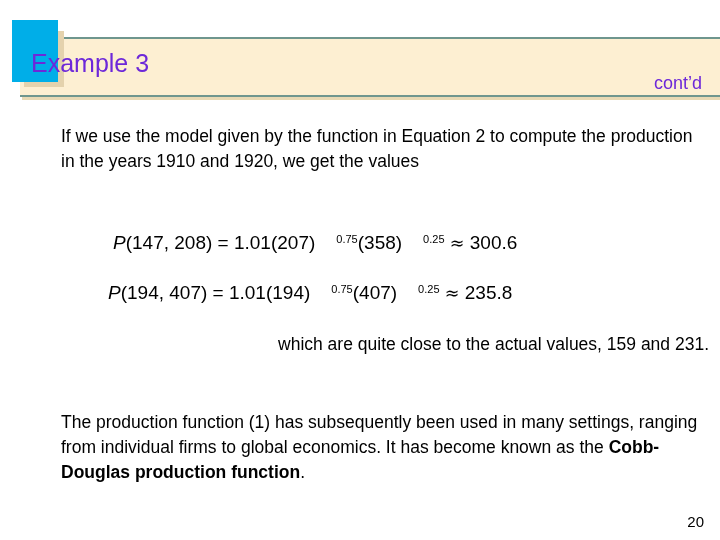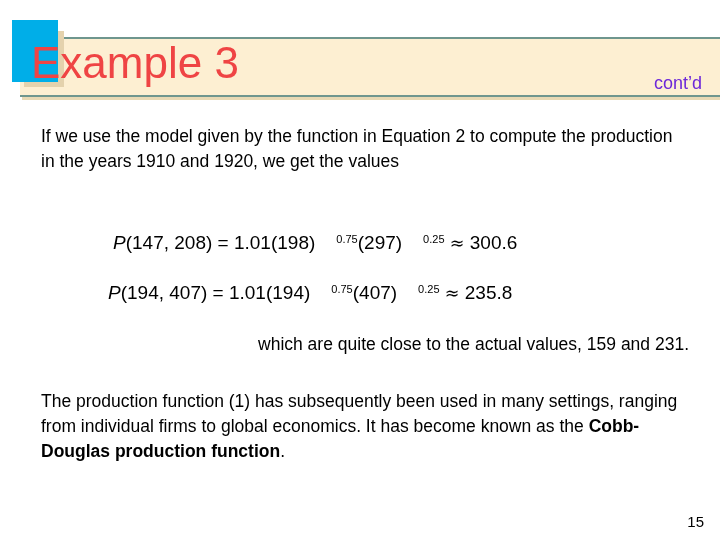--- a/index.html
+++ b/index.html
@@ -57,26 +57,26 @@
     left: 12px;
     top: 20px;
     width: 46px;
     height: 62px;
     background: #00aee8;
   }
   #page-title {
     position: absolute;
     left: 31px;
     top: 43px;
-    font-size: 44px;
+    font-size: 25px;
     line-height: 40px;
     font-weight: normal;
     letter-spacing: 0px;
     white-space: nowrap;
-    color: #ef4444;
+    color: #6d28d9;
   }
   #contd-label {
     position: absolute;
     right: 18px;
     top: 75px;
     font-size: 18px;
     line-height: 16px;
     color: #6d28d9;
     white-space: nowrap;
   }
@@ -86,35 +86,36 @@
     position: absolute;
     left: 0;
     top: 102px;
     width: 720px;
   }
   .para {
     position: absolute;
     font-size: 17.5px;
     line-height: 25px;
     color: #000000;
+    margin-left: 20px;
   }
   #para-intro {
     left: 41px;
     top: 22px;
     width: 648px;
   }
   #para-close {
     left: 41px;
     top: 230px;
     width: 648px;
     text-align: right;
   }
   #para-final {
     left: 41px;
-    top: 287px;
+    top: 308px;
     width: 644px;
   }
   .eq {
     position: absolute;
     font-size: 19px;
     line-height: 26px;
     white-space: nowrap;
     color: #000000;
   }
   #equation-1 {
@@ -160,26 +161,26 @@
   <div id="accent-square"></div>
   <div id="page-title">Example 3</div>
   <div id="contd-label">cont’d</div>
 </div>
 
 <div id="slide-body">
 
   <div class="para" id="para-intro">If we use the model given by the function in Equation 2 to compute the production in the years 1910 and 1920, we get the values</div>
 
   <div class="eq" id="equation-1">
-    <span class="var">P</span><span>(147, 208) = 1.01(198)</span><sup>0.75</sup><span>(297)</span><sup>0.25</sup> <span class="approx">≈</span> <span>300.6</span>
+    <span class="var">P</span><span>(147, 208) = 1.01(207)</span><sup>0.75</sup><span>(358)</span><sup>0.25</sup> <span class="approx">≈</span> <span>300.6</span>
   </div>
 
   <div class="eq" id="equation-2">
     <span class="var">P</span><span>(194, 407) = 1.01(194)</span><sup>0.75</sup><span>(407)</span><sup>0.25</sup> <span class="approx">≈</span> <span>235.8</span>
   </div>
 
   <div class="para" id="para-close">which are quite close to the actual values, 159 and 231.</div>
 
   <div class="para" id="para-final"><span>The production function (1) has subsequently been used in many settings, ranging from individual firms to global economics. It has become known as the </span><span class="bold">Cobb-Douglas production function</span><span>.</span></div>
 
 </div>
 
-<div id="page-number">15</div>
+<div id="page-number">20</div>
 
 </body></html>

